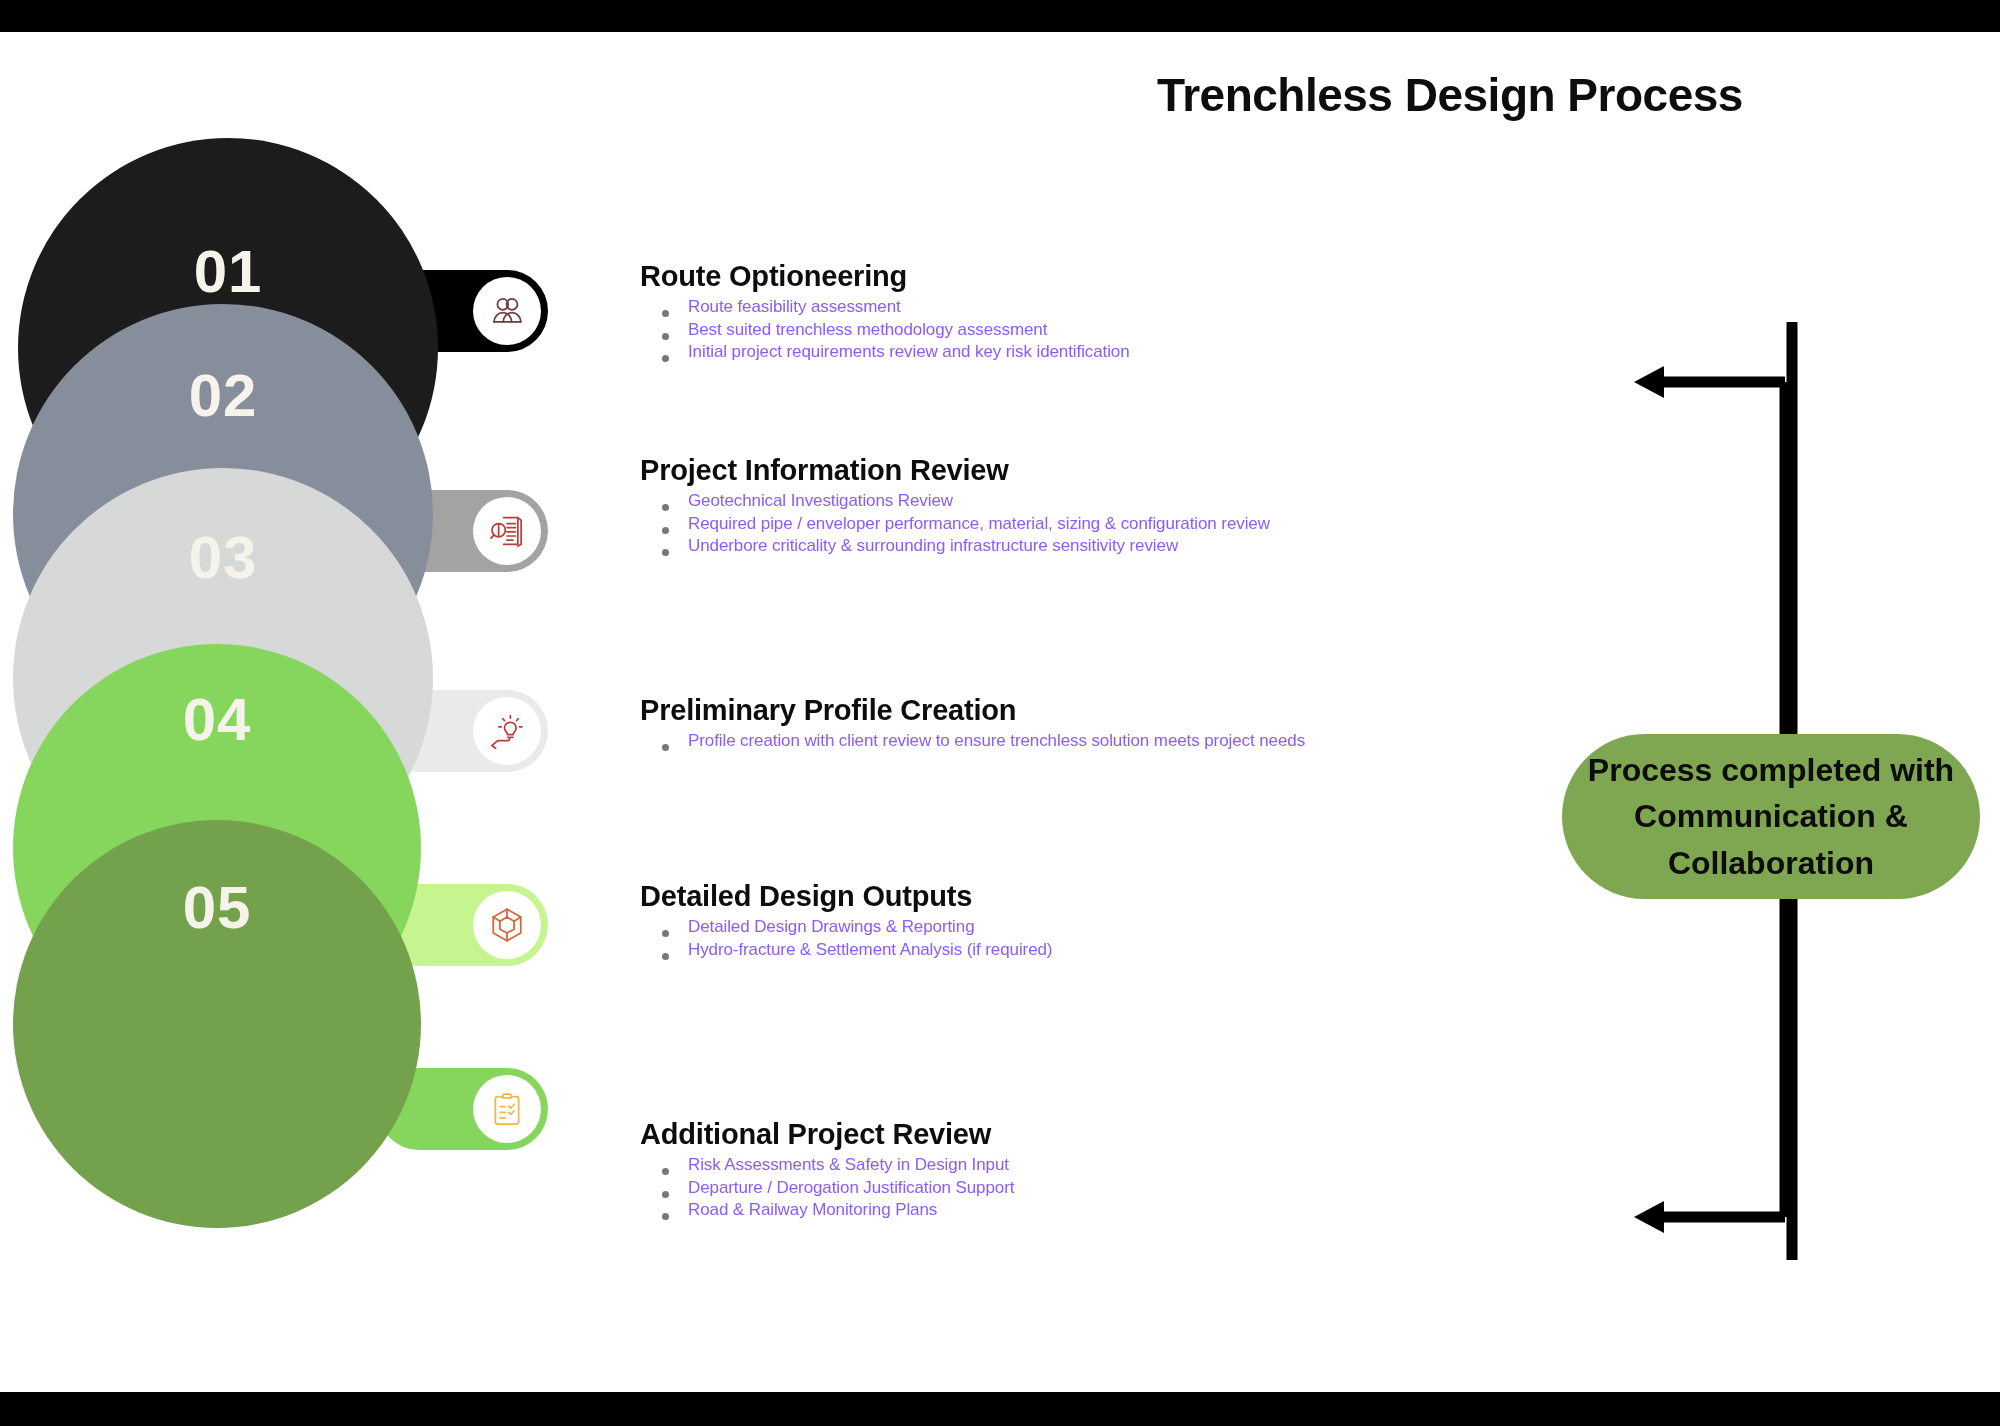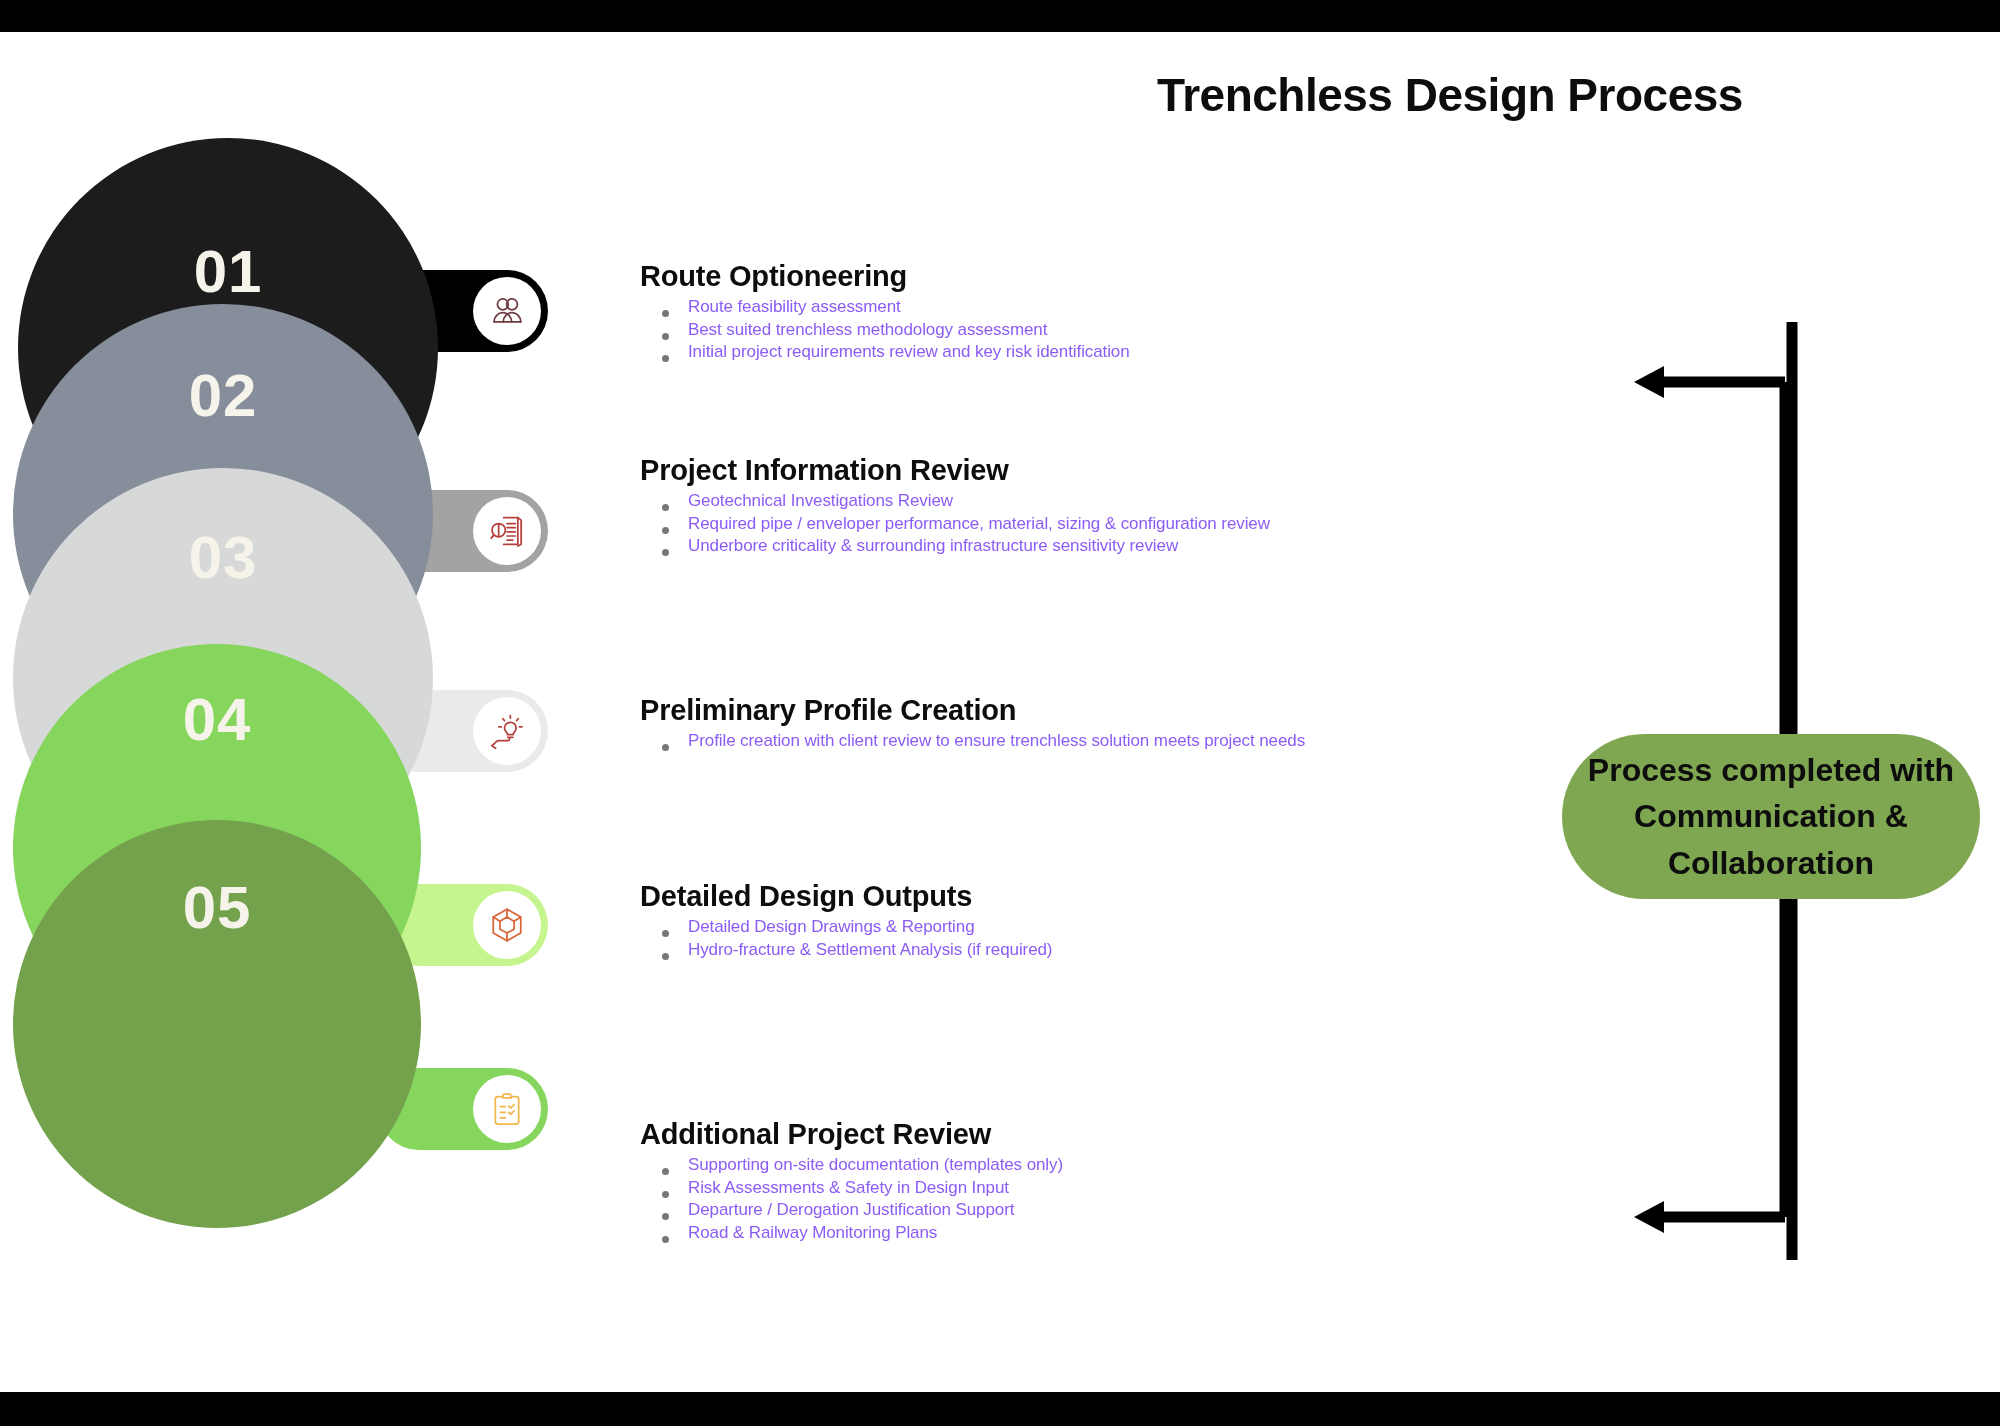--- a/index.html
+++ b/index.html
@@ -283,21 +283,20 @@
         <h3>Detailed Design Outputs</h3>
         <ul>
           <li>Detailed Design Drawings &amp; Reporting</li>
           <li>Hydro-fracture &amp; Settlement Analysis (if required)</li>
         </ul>
       </div>
 
       <div class="sect" style="top:1086px;">
         <h3>Additional Project Review</h3>
         <ul>
-          <li>Supporting on-site documentation (templates only)</li>
           <li>Risk Assessments &amp; Safety in Design Input</li>
           <li>Departure / Derogation Justification Support</li>
           <li>Road &amp; Railway Monitoring Plans</li>
         </ul>
       </div>
 
     </div>
 
     <div class="loop">
       <svg width="340" height="970" viewBox="0 0 340 970">

